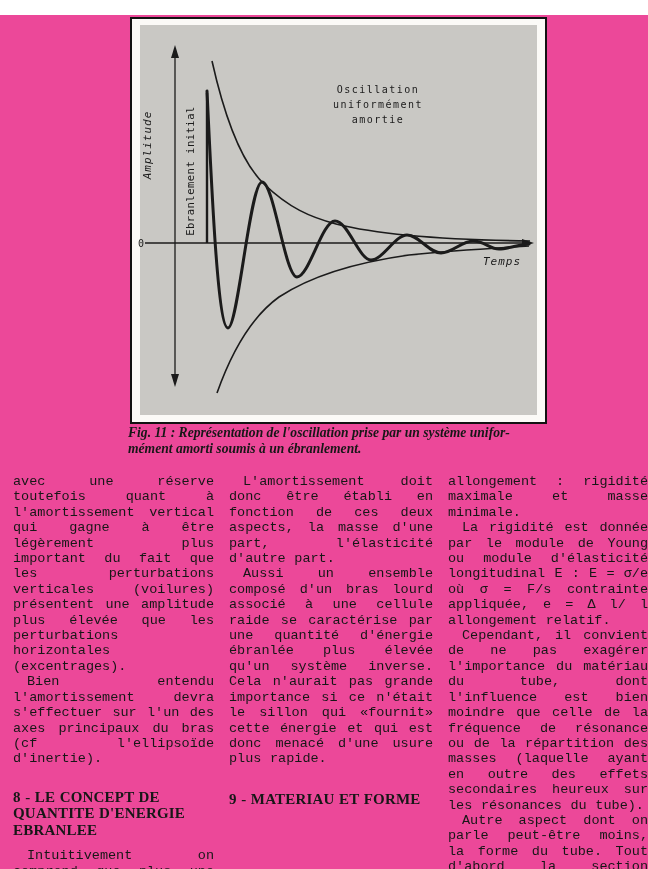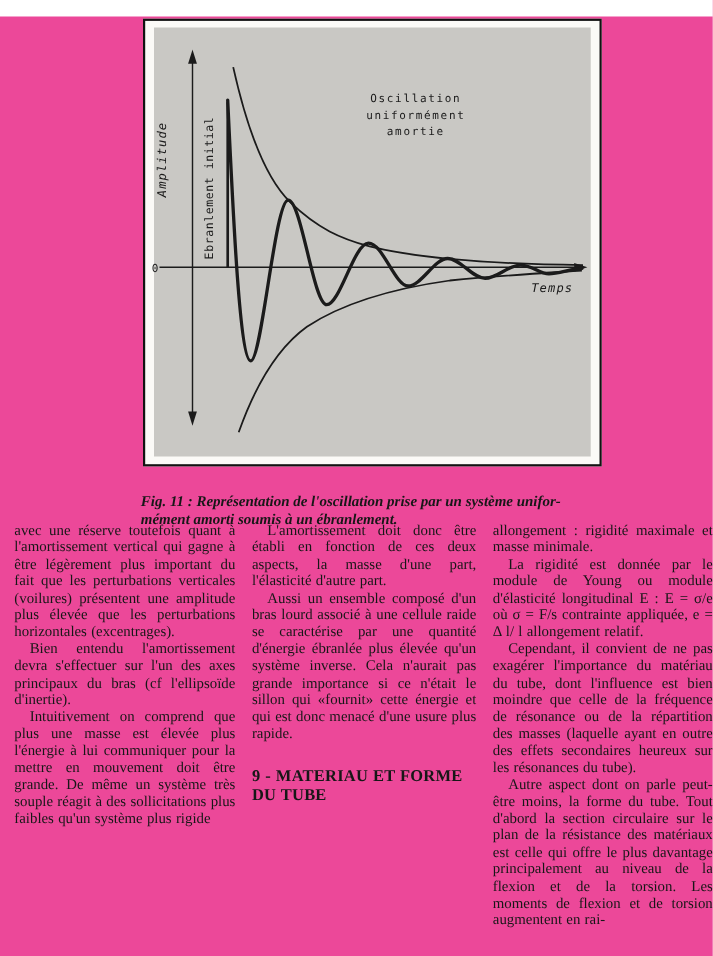--- a/index.html
+++ b/index.html
@@ -22,31 +22,31 @@
   .spike{stroke-width:2.4;}
   .ah{fill:#1b1b1b;stroke:none;}
   text{fill:#1b1b1b;font-family:"DejaVu Sans Mono",monospace;}
   .lab{font-size:10px;letter-spacing:1.5px;}
   .amp{font-size:11px;font-style:italic;letter-spacing:1px;}
   .imp{font-size:10.5px;letter-spacing:.5px;}
   .tmp{font-size:11px;font-style:italic;letter-spacing:1px;}
   .zero{font-size:10px;}
   
   .caption{
-    position:absolute;left:128px;top:433px;width:510px;
+    position:absolute;left:128px;top:410px;width:510px;
     font-weight:bold;font-style:italic;font-size:13.6px;line-height:15.5px;
   }
   .cap-line{display:block;}
   
   .col{
     position:absolute;top:459px;height:397px;overflow:hidden;
     font-size:13.5px;line-height:15.4px;text-align:justify;
     word-spacing:.5px;hyphens:auto;
   }
-  .col p{margin:0;}
+  .col p{margin:0;font-family:Liberation Mono, monospace;}
   p.ind{text-indent:14px;}
   .col h2{
     font-size:15px;line-height:16.5px;font-weight:bold;
     margin:22px 0 10px;text-align:left;letter-spacing:.2px;
   }
   .col2 h2{margin:24px 0 17px;}
   .hline{display:block;}
   .col1{left:13px;width:201px;}
   .col2{left:229px;width:204px;}
   .col3{left:448px;width:200px;}
@@ -102,29 +102,33 @@
   </div>
 
   <div class="caption">
     <span class="cap-line">Fig. 11 : Représentation de l'oscillation prise par un système unifor-</span>
     <span class="cap-line">mément amorti soumis à un ébranlement.</span>
   </div>
 
   <div class="col col1">
     <p>avec une réserve toutefois quant à l'amortissement vertical qui gagne à être légèrement plus important du fait que les perturbations verticales (voilures) présentent une amplitude plus élevée que les perturbations horizontales (excentrages).</p>
     <p class="ind">Bien entendu l'amortissement devra s'effectuer sur l'un des axes principaux du bras (cf l'ellipsoïde d'inertie).</p>
+    <h2>
+      <span class="hline">8 - LE CONCEPT DE</span>
+      <span class="hline">QUANTITE D'ENERGIE</span>
+      <span class="hline">EBRANLEE</span>
+    </h2>
     <p class="ind">Intuitivement on comprend que plus une masse est élevée plus l'énergie à lui communiquer pour la mettre en mouvement doit être grande. De même un système très souple réagit à des sollicitations plus faibles qu'un système plus rigide</p>
   </div>
 
   <div class="col col2">
     <p class="ind">L'amortissement doit donc être établi en fonction de ces deux aspects, la masse d'une part, l'élasticité d'autre part.</p>
     <p class="ind">Aussi un ensemble composé d'un bras lourd associé à une cellule raide se caractérise par une quantité d'énergie ébranlée plus élevée qu'un système inverse. Cela n'aurait pas grande importance si ce n'était le sillon qui «fournit» cette énergie et qui est donc menacé d'une usure plus rapide.</p>
     <h2>
       <span class="hline">9 - MATERIAU ET FORME</span>
-      <span class="hline">DU TUBE</span>
     </h2>
   </div>
 
   <div class="col col3">
     <p>allongement : rigidité maximale et masse minimale.</p>
     <p class="ind">La rigidité est donnée par le module de Young ou module d'élasticité longitudinal E : E = σ/e où σ = F/s contrainte appliquée, e = Δ l/ l allongement relatif.</p>
     <p class="ind">Cependant, il convient de ne pas exagérer l'importance du matériau du tube, dont l'influence est bien moindre que celle de la fréquence de résonance ou de la répartition des masses (laquelle ayant en outre des effets secondaires heureux sur les résonances du tube).</p>
     <p class="ind">Autre aspect dont on parle peut-être moins, la forme du tube. Tout d'abord la section circulaire sur le plan de la résistance des matériaux est celle qui offre le plus davantage principalement au niveau de la flexion et de la torsion. Les moments de flexion et de torsion augmentent en rai-</p>
   </div>
 

